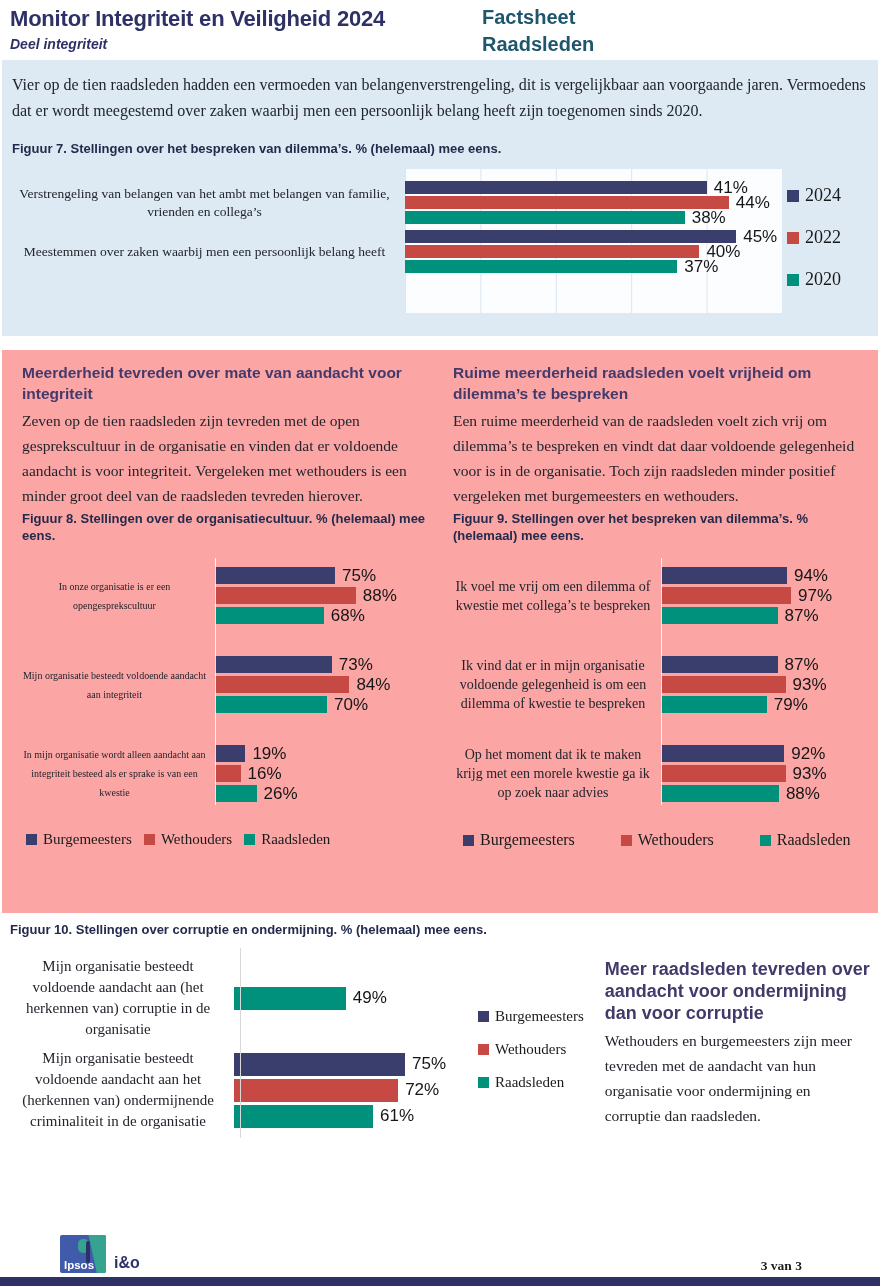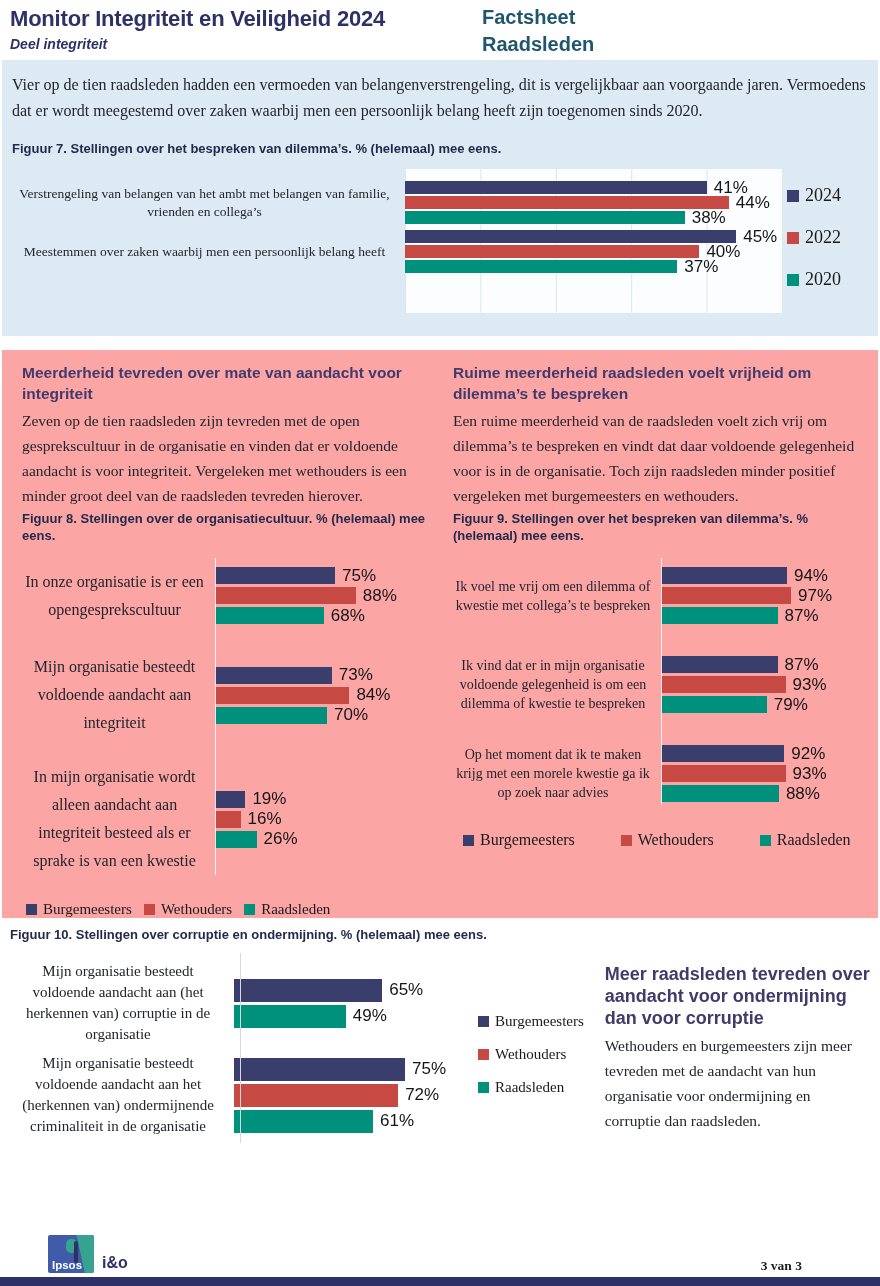--- a/index.html
+++ b/index.html
@@ -76,21 +76,21 @@
     display:flex; gap:26px; padding:12px 20px 0 20px;
   }
   .pink-col { flex:1; }
   .pink-col .body-text { font-size:15.5px; line-height:25px; margin-top:3px; }
   .pink-col .figcaption { margin-top:2px; }
 
   .fig8, .fig9 { position:relative; margin-top:20px; }
   .fig8::before { content:""; position:absolute; left:193px; top:-6px; bottom:0; width:1px; background:rgba(255,255,255,0.85); }
   .fig9::before { content:""; position:absolute; left:208px; top:-6px; bottom:0; width:1px; background:rgba(255,255,255,0.85); }
   .fig8 .chart-row, .fig9 .chart-row { margin-bottom:26px; }
-  .fig8 .cat-label { width:185px; font-size:16px; line-height:28px; }
+  .fig8 .cat-label { width:185px; font-size:10px; line-height:19px; }
   .fig9 .cat-label { width:200px; font-size:14px; line-height:19px; }
   .fig8 .bars { width:160px; margin-left:8px; }
   .fig9 .bars { width:134px; margin-left:8px; }
   .fig8 .bar-line, .fig9 .bar-line { height:17px; margin:3px 0; }
 
   .legend-row { display:flex; align-items:center; margin-top:6px; font-size:15px; color:#1a1a1a; }
   .legend-row-8 { gap:12px; padding-left:4px; }
   .legend-row-9 { gap:46px; padding-left:10px; font-size:16px; }
 
   
@@ -103,21 +103,21 @@
   .fig10 .bars { width:228px; margin-left:8px; }
   .fig10 .bar-line { height:23px; margin:3px 0; }
   .fig10-legend { width:128px; margin-left:16px; padding-top:52px; }
   .fig10-legend .legend-item { display:flex; margin-bottom:16px; font-size:15px; color:#1a1a1a; }
 
   .side-text { width:268px; margin-left:auto; padding-top:2px; }
   .side-text .sec-heading { font-size:18px; line-height:22px; color:#433a6b; }
   .side-text .body-text { font-size:15.5px; line-height:25px; margin-top:3px; }
 
   
-  .footer-logo { position:absolute; left:48px; bottom:13px; display:flex; align-items:flex-end;justify-content:center; }
+  .footer-logo { position:absolute; left:60px; bottom:13px; display:flex; align-items:flex-end;justify-content:center; }
   .logo-square { position:relative; width:46px; height:38px; background:#3f5ba9; overflow:hidden; border-radius:2px; }
   .logo-teal { position:absolute; top:0; right:0; width:46px; height:38px;
     background:#35a390; clip-path:polygon(62% 0, 100% 0, 100% 100%, 80% 100%); }
   .logo-glyph-a { position:absolute; left:18px; top:4px; width:11px; height:14px; background:#35a390; border-radius:5px; }
   .logo-glyph-b { position:absolute; left:26px; top:6px; width:4px; height:22px; background:#2d3166; border-radius:2px; }
   .logo-ipsos { position:absolute; left:4px; bottom:2px; color:#ffffff;
     font-family:"Liberation Sans", sans-serif; font-size:11.5px; font-weight:bold; }
   .logo-io { margin-left:8px; margin-bottom:1px; color:#2d3166;
     font-family:"Liberation Sans", sans-serif; font-size:16px; font-weight:bold; }
   .page-indicator { position:absolute; right:78px; bottom:12px;
@@ -344,24 +344,20 @@
   </section>
 
   <section class="white-section">
     <div class="figcaption">Figuur 10. Stellingen over corruptie en ondermijning. % (helemaal) mee eens.</div>
     <div class="fig10-layout">
       <div class="chart fig10" id="chart-fig10">
           <div class="chart-row">
             <div class="cat-label">Mijn organisatie besteedt voldoende aandacht aan (het herkennen van) corruptie in de organisatie</div>
             <div class="bars">
               <div class="bar-line">
-                <div class="bar" style="width: 65%; background: rgb(58, 62, 108);"></div>
-                <span class="val">65%</span>
-              </div>
-              <div class="bar-line">
                 <div class="bar" style="width: 49%; background: rgb(0, 145, 125);"></div>
                 <span class="val">49%</span>
               </div>
             </div>
           </div>
           <div class="chart-row">
             <div class="cat-label">Mijn organisatie besteedt voldoende aandacht aan het (herkennen van) ondermijnende criminaliteit in de organisatie</div>
             <div class="bars">
               <div class="bar-line">
                 <div class="bar" style="width: 75%; background: rgb(58, 62, 108);"></div>

